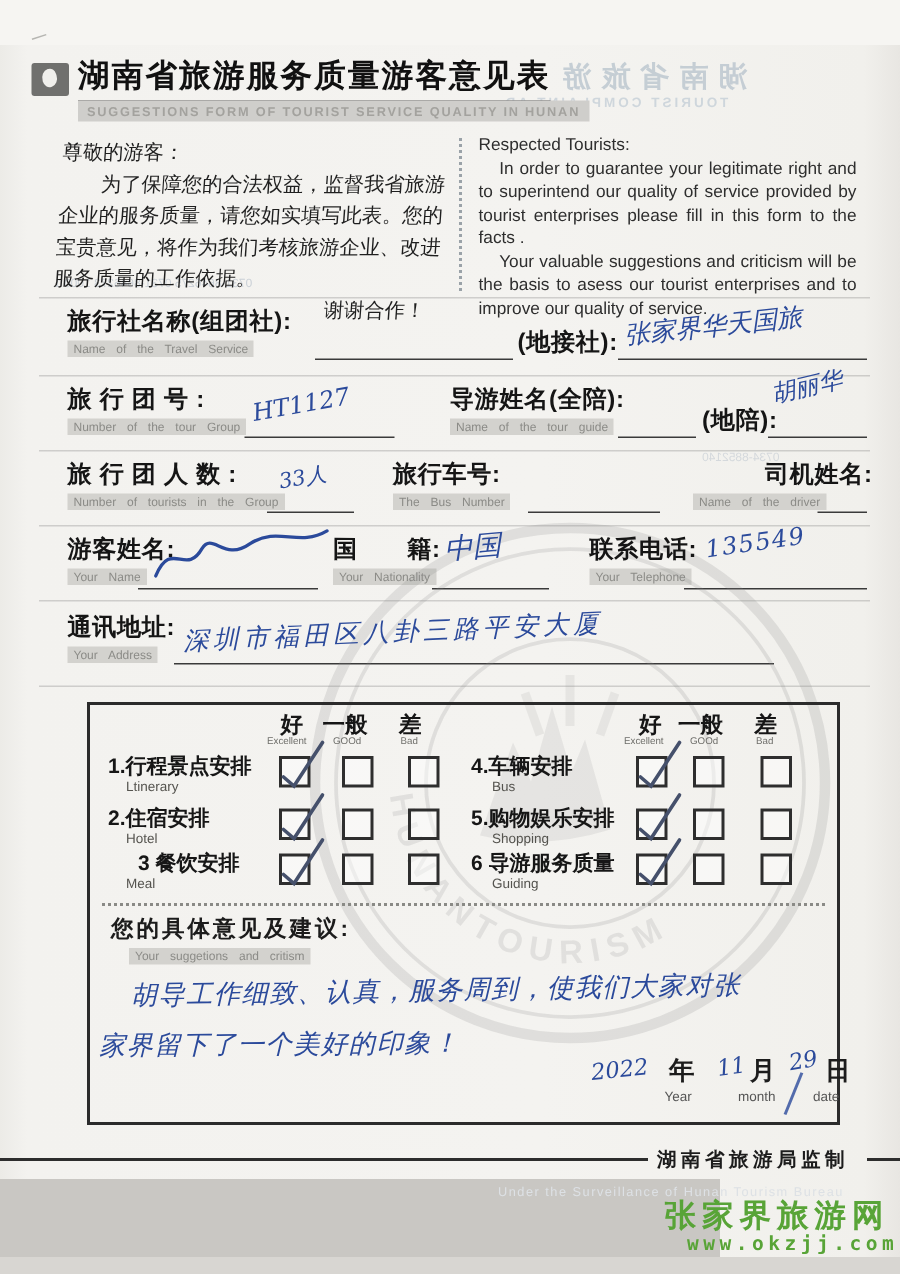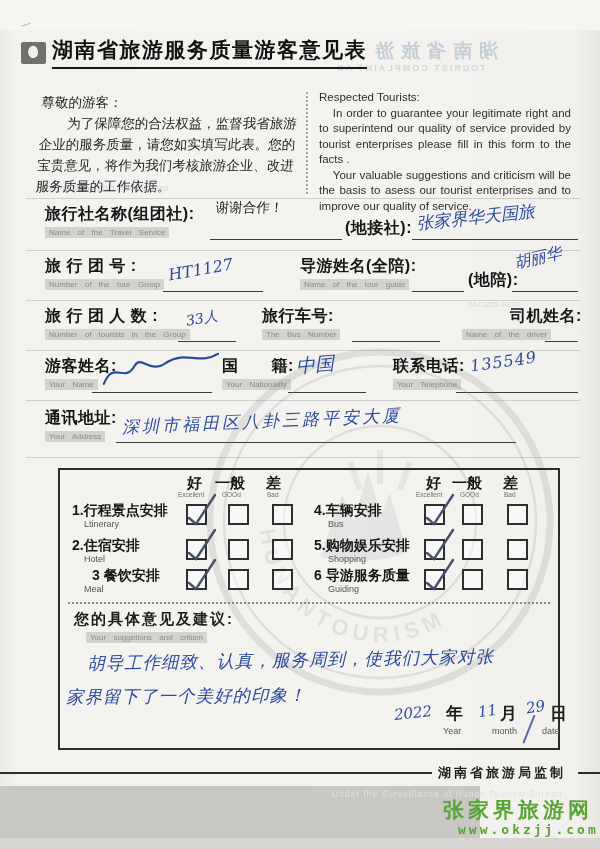--- a/index.html
+++ b/index.html
@@ -52,20 +52,22 @@
   <div class="abs bleed" style="left:335px;top:63px;font-size:9px;font-weight:bold;letter-spacing:2px;color:#c6d0d8;opacity:.8;">TOURIST COMPLAINT AD</div>
   <div class="abs bleed" style="left:36px;top:184px;font-size:8px;color:#a9b5c3;opacity:.55;">0731-8646275 0731-8646273 1000 1</div>
   <div class="abs bleed" style="left:468px;top:300px;font-size:8px;color:#a9b5c3;opacity:.4;">0734-8852140</div>
 
   <div class="abs" style="left:21px;top:42px;width:25px;height:22px;background:#5a5a58;border-radius:2px;opacity:.85;">
     <div style="position:absolute;left:7px;top:4px;width:10px;height:12px;background:#f0efec;
                 border-radius:60% 40% 55% 45%;transform:rotate(-18deg);"></div>
   </div>
   <div class="abs" style="left:52px;top:36px;font-size:21px;font-weight:900;letter-spacing:1.5px;color:#111;
               border-bottom:2.5px solid #171717;padding-bottom:3px;z-index:3;">湖南省旅游服务质量游客意见表</div>
+  <div class="abs" style="left:52px;top:67px;background:#cfcecb;color:#a3a29e;font-size:8.5px;font-weight:bold;
+              letter-spacing:1.2px;padding:2px 6px;z-index:3;white-space:nowrap;">SUGGESTIONS FORM OF TOURIST SERVICE QUALITY IN HUNAN</div>
 
   <div class="abs kai" style="left:38px;top:92px;width:263px;font-size:13.5px;line-height:21px;color:#1f1f1f;
               transform:skewX(-4deg);z-index:2;">
     <div>尊敬的游客：</div>
     <div style="text-indent:2em;">为了保障您的合法权益，监督我省旅游企业的服务质量，请您如实填写此表。您的宝贵意见，将作为我们考核旅游企业、改进服务质量的工作依据。</div>
     <div style="text-align:right;padding-right:14px;">谢谢合作！</div>
   </div>
   <div class="abs" style="left:306px;top:92px;height:102px;border-left:2px dotted #9aa2a8;"></div>
   <div class="abs engtext" style="left:319px;top:90px;width:252px;z-index:2;">
     <div>Respected Tourists:</div>

